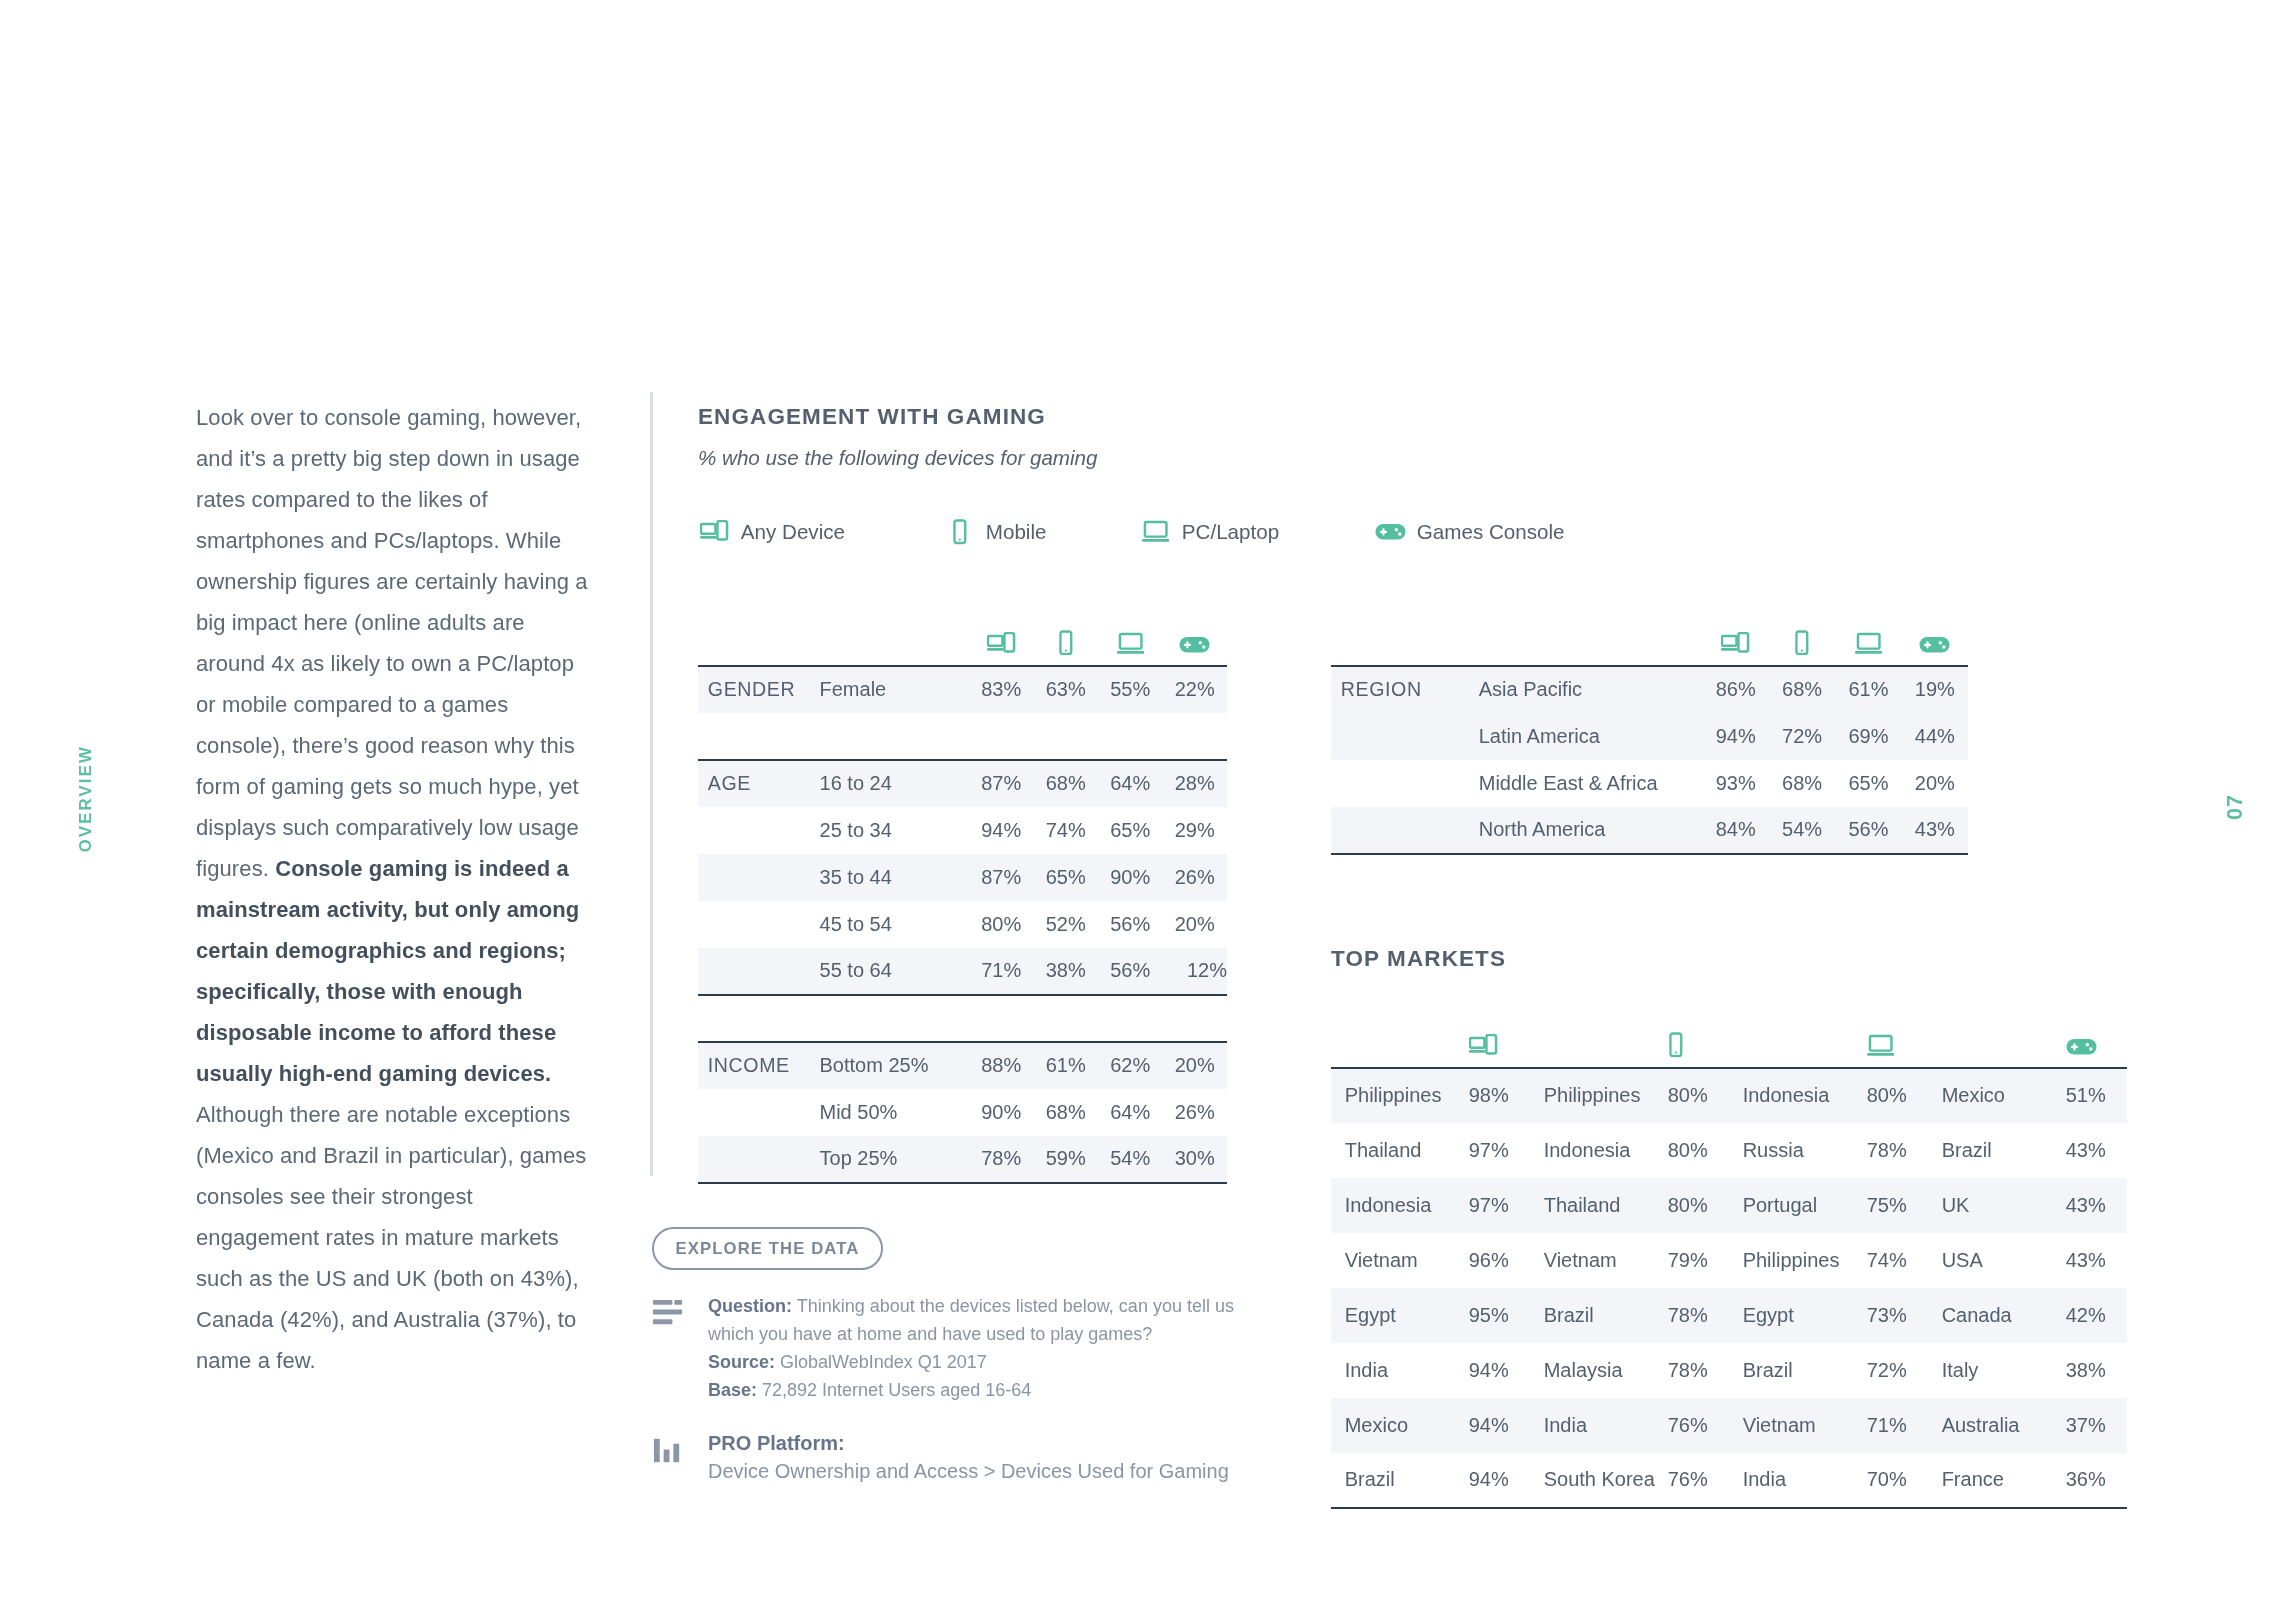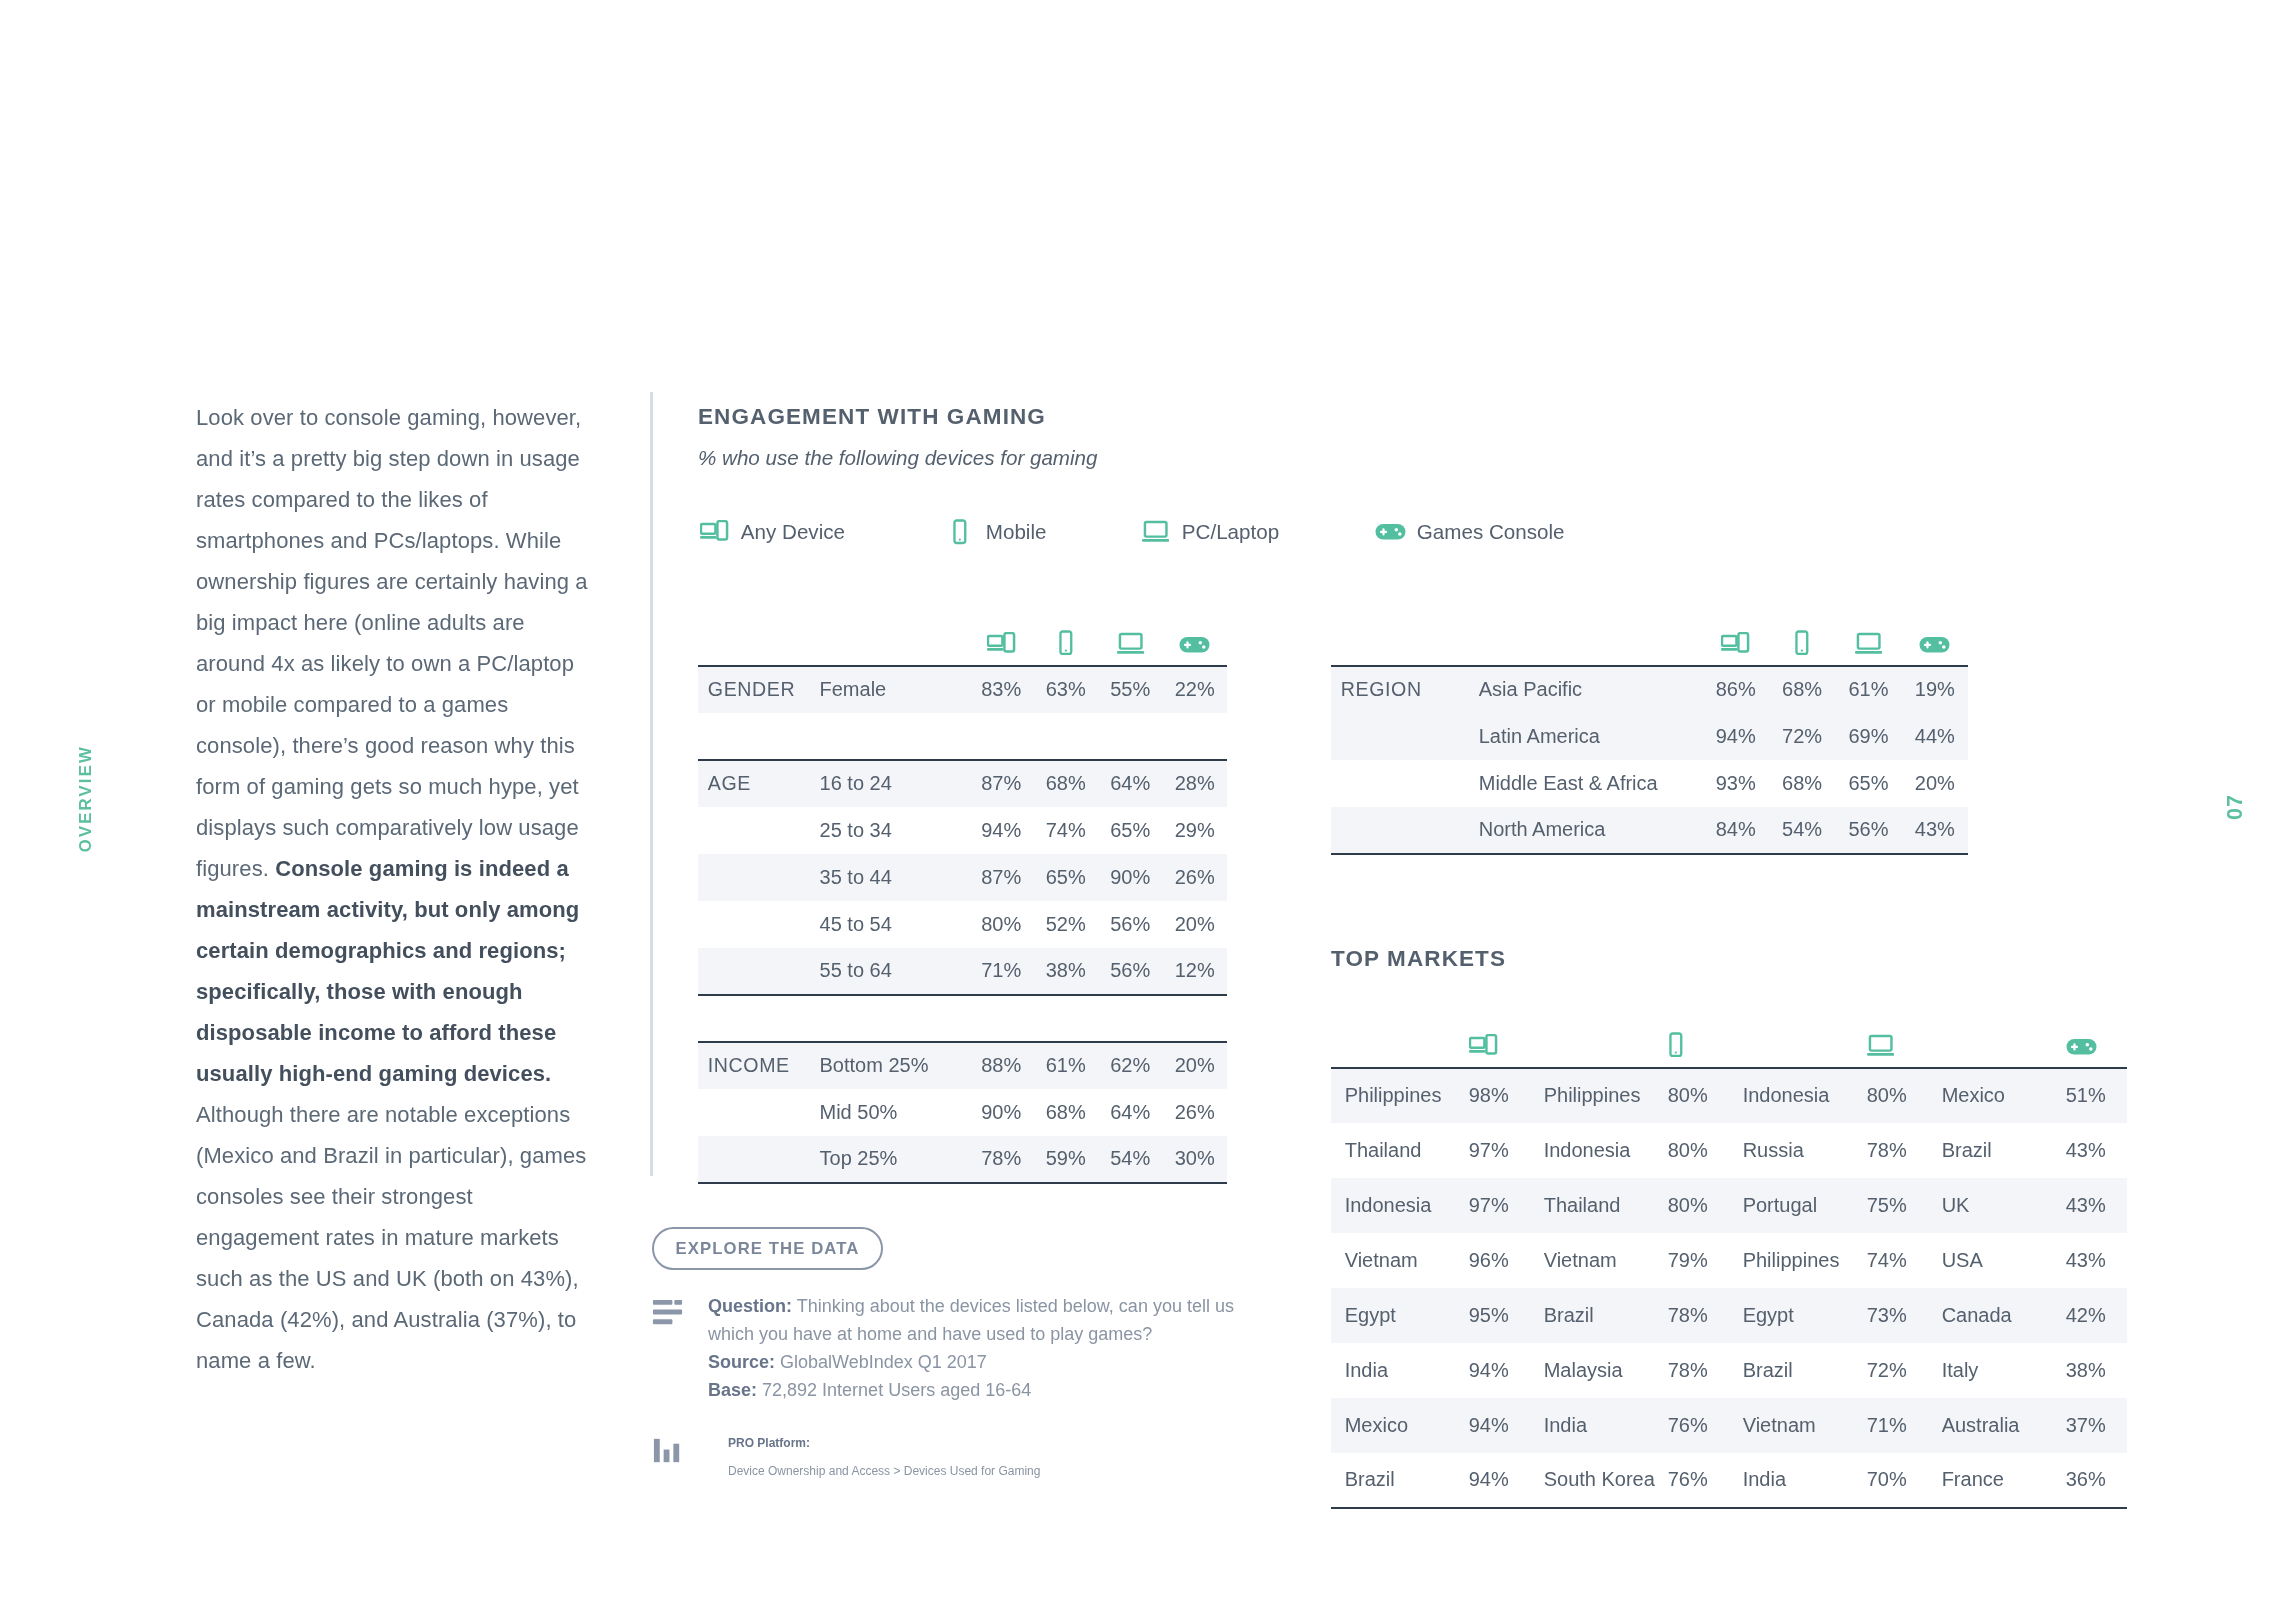--- a/index.html
+++ b/index.html
@@ -157,23 +157,23 @@
   }
   .notes b{color:#68748a;font-weight:bold;}
   .note-icon{
     position:absolute;
     left:651px;
   }
   #icon-question{top:1296px;}
   #icon-pro{top:1433px;}
   .pro-block{
     position:absolute;
-    left:728px; top:1429px;
+    left:708px; top:1429px;
     width:627px;
-    font-size:12px;
+    font-size:20px;
     line-height:28px;
     color:#8a94a3;
   }
   .pro-block b{color:#68748a;font-weight:bold;}
 </style>
 </head>
 <body>
 
 <div class="page">
 
@@ -304,21 +304,21 @@
           <td class="val">52%</td>
           <td class="val">56%</td>
           <td class="val">20%</td>
         </tr>
         <tr class="shade">
           <td class="cat" style="border-bottom:2.9px solid #2d3b4a;"></td>
           <td class="lbl-c" style="border-bottom:2.9px solid #2d3b4a;">55 to 64</td>
           <td class="val" style="border-bottom:2.9px solid #2d3b4a;">71%</td>
           <td class="val" style="border-bottom:2.9px solid #2d3b4a;">38%</td>
           <td class="val" style="border-bottom:2.9px solid #2d3b4a;">56%</td>
-          <td class="val" style="border-bottom:2.9px solid #2d3b4a;">12%</td>
+          <td class="val" style="border-bottom:2.9px solid #2d3b4a;text-align:right;">12%</td>
         </tr>
         <tr class="gap-row">
           <td colspan="6"></td>
         </tr>
         <tr class="shade">
           <td class="cat" style="border-top:2.9px solid #2d3b4a;">INCOME</td>
           <td class="lbl-c" style="border-top:2.9px solid #2d3b4a;">Bottom 25%</td>
           <td class="val" style="border-top:2.9px solid #2d3b4a;">88%</td>
           <td class="val" style="border-top:2.9px solid #2d3b4a;">61%</td>
           <td class="val" style="border-top:2.9px solid #2d3b4a;">62%</td>

